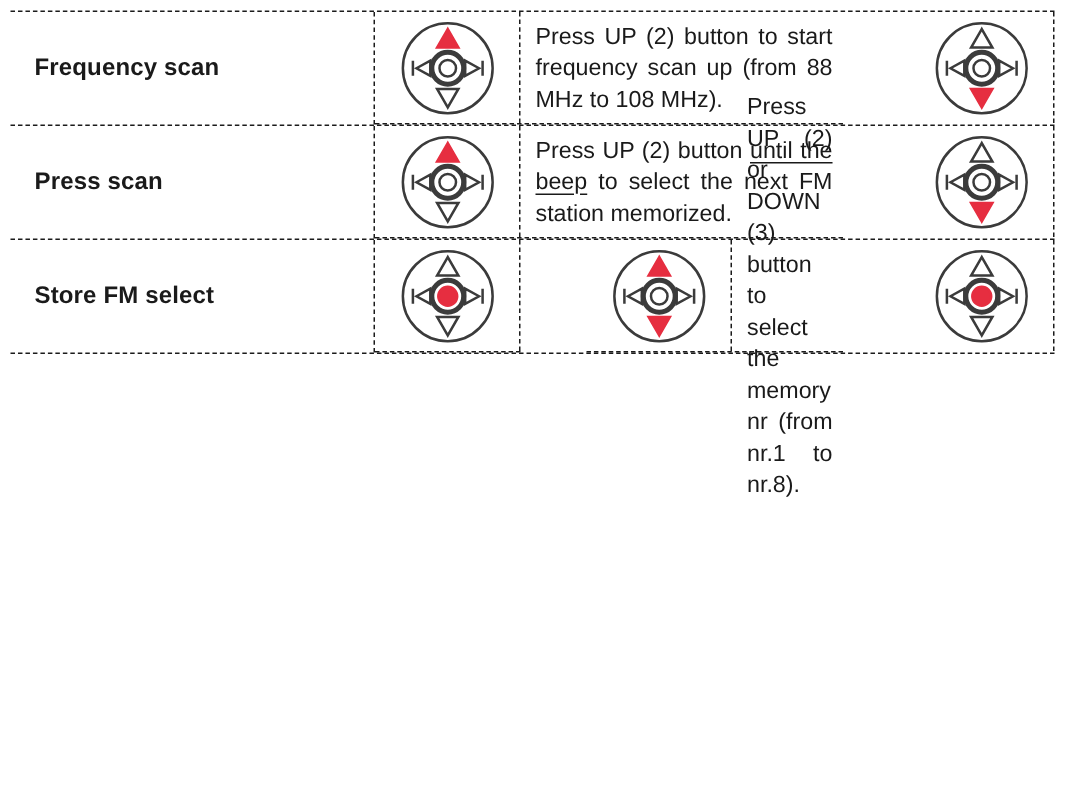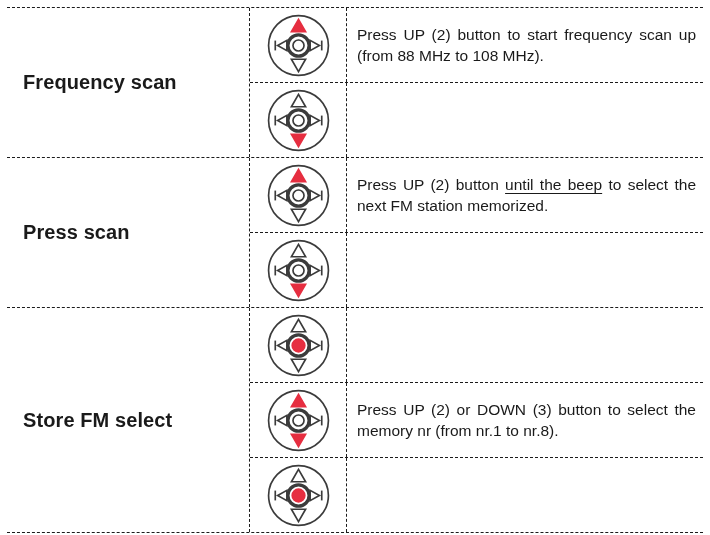--- a/index.html
+++ b/index.html
@@ -15,22 +15,22 @@
     border-top: 1px dashed var(--line, #1b1b1b);
     border-bottom: 1px dashed var(--line, #1b1b1b);
   }
   .sec { display: flex; }
   .sec:not(:last-child) { border-bottom: 1px dashed var(--line, #1b1b1b); }
   .label-cell {
     width: 243px; box-sizing: border-box; flex: 0 0 243px;
     border-right: 1px dashed var(--line, #1b1b1b);
     display: flex; align-items: center; padding-left: 16px;
   }
-  .label { font-weight: bold; font-size: 20px; letter-spacing: 0.1px; }
-  .rows { flex: 1; display: flex; flex-direction: column; }
+  .label { font-weight: bold; font-size: 16px; letter-spacing: 0.1px; }
+  .rows { flex: 1; display: flex; flex-direction: row; gap: 44px; }
   .row { display: flex; height: 74px; }
   .row:not(:last-child) { border-bottom: 1px dashed var(--line, #1b1b1b); }
   .icon-cell {
     width: 97px; box-sizing: border-box; flex: 0 0 97px;
     border-right: 1px dashed var(--line, #1b1b1b);
     display: flex; align-items: center; justify-content: center;
   }
   .text-cell { flex: 1; display: flex; align-items: center; padding: 0 7px 0 10px; }
   .txt {
     margin: 0; font-size: 15.5px; line-height: 21px;

